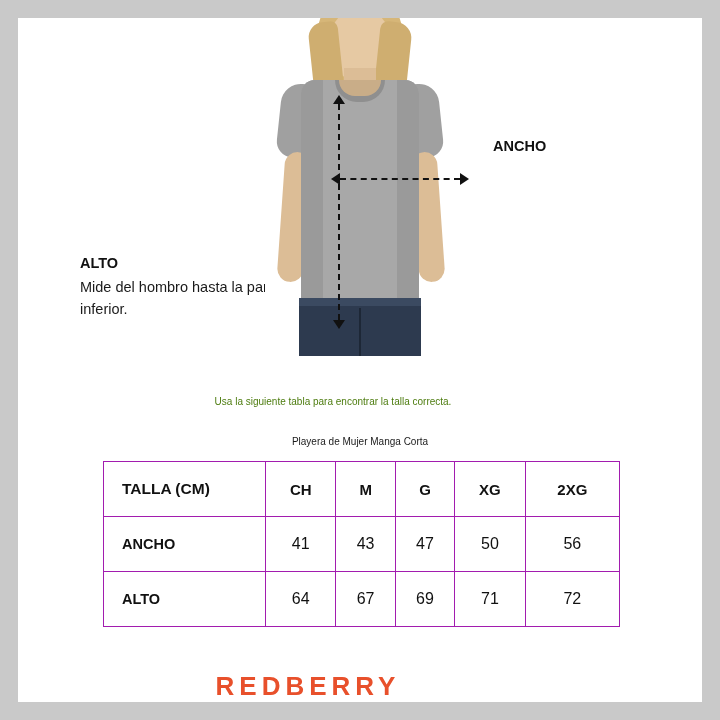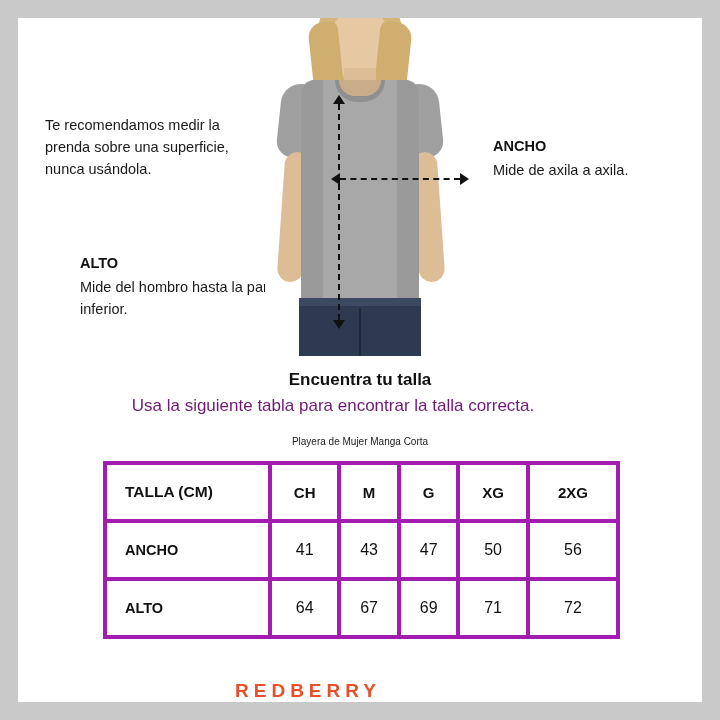--- a/index.html
+++ b/index.html
@@ -313,43 +313,43 @@
     font-size: 17px;
     font-weight: bold;
     color: #111;
   }
   .find-sub {
     position: absolute;
     left: 0;
     top: 378px;
     width: 630px;
     text-align: center;
-    font-size: 17px;
-    color: #701a75;
+    font-size: 10px;
+    color: #4d7c0f;
   }
   .table-caption {
     position: absolute;
     left: 0;
     top: 418px;
     width: 684px;
     text-align: center;
     font-size: 10px;
     color: #1a1a1a;
   }
 
   
   .size-table {
     position: absolute;
     left: 85px;
     top: 443px;
     width: 517px;
     border-collapse: collapse;
   }
   .size-table td {
-    border: 4px solid #a21caf;
+    border: 1px solid #a21caf;
     height: 52px;
     text-align: center;
     font-size: 15px;
     color: #111;
   }
   .size-table tr:first-child td {
     font-weight: bold;
     font-size: 15px;
   }
   .size-table td.rowlabel {
@@ -378,40 +378,38 @@
     color: #111;
   }
 
   
   .brand {
     position: absolute;
     left: 0;
     bottom: 18px;
     width: 616px;
     text-align: center;
-    font-size: 19px;
+    font-size: 26px;
     font-weight: bold;
     letter-spacing: 5px;
     color: #e8502b;
   }
 </style>
 </head>
 <body>
 
 <div class="page">
 
   <div class="top-area">
 
-    <div class="heading-body">Te recomendamos medir la prenda sobre una superficie, nunca usándola.</div>
 
     <div class="alto-title">ALTO</div>
     <div class="alto-body">Mide del hombro hasta la parte inferior.</div>
 
     <div class="ancho-title">ANCHO</div>
-    <div class="ancho-body">Mide de axila a axila.</div>
 
     <div class="photo">
       <div class="hair"></div>
       <div class="face"></div>
       <div class="hair-left"></div>
       <div class="hair-right"></div>
       <div class="neck"></div>
       <div class="sleeve-l"></div>
       <div class="sleeve-r"></div>
       <div class="arm-l"></div>
@@ -423,21 +421,20 @@
       <div class="collar-inner"></div>
       <div class="jeans"></div>
       <div class="belt"></div>
       <div class="jeans-seam"></div>
     </div>
 
     <div class="v-arrow"></div>
     <div class="h-arrow"></div>
   </div>
 
-  <div class="find-title">Encuentra tu talla</div>
   <div class="find-sub">Usa la siguiente tabla para encontrar la talla correcta.</div>
 
   <div class="table-caption">Playera de Mujer Manga Corta</div>
 
   <table class="size-table">
     <tbody>
         <tr>
       <td class="rowlabel">TALLA (CM)</td>
       <td>CH</td>
       <td>M</td>

